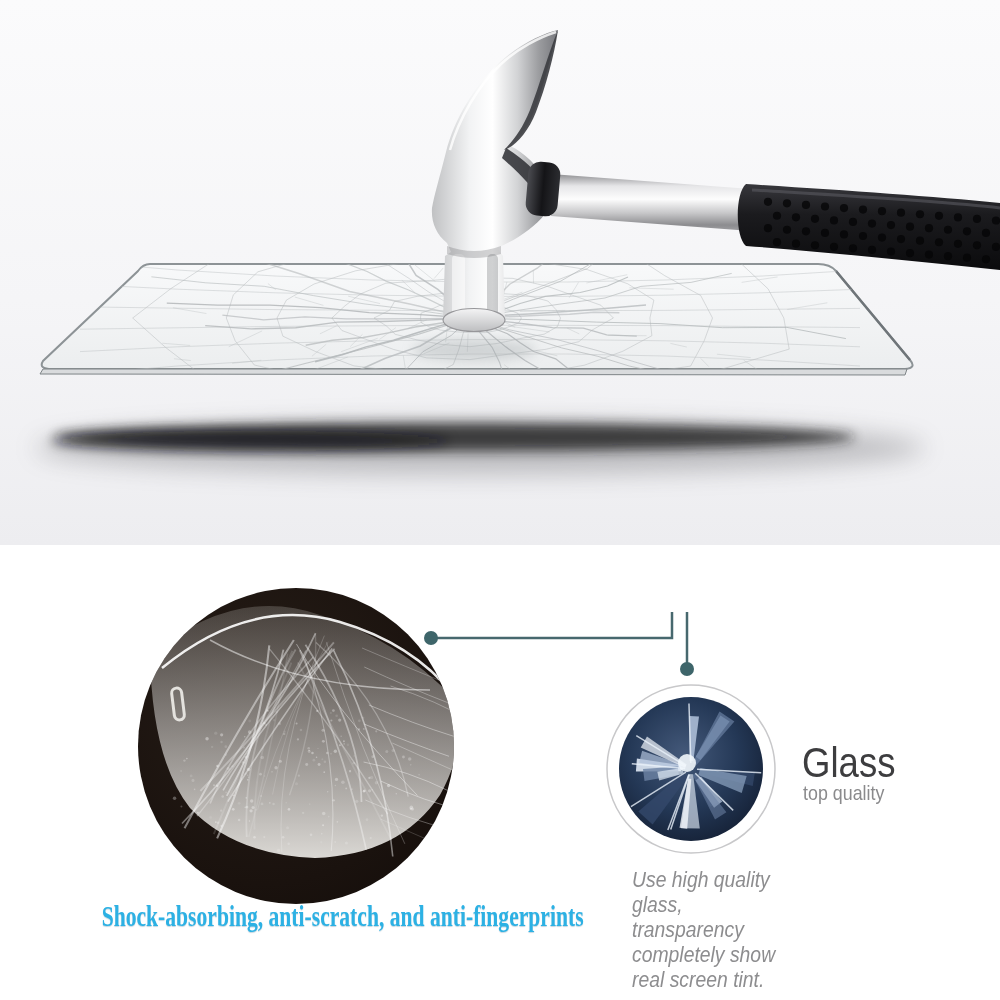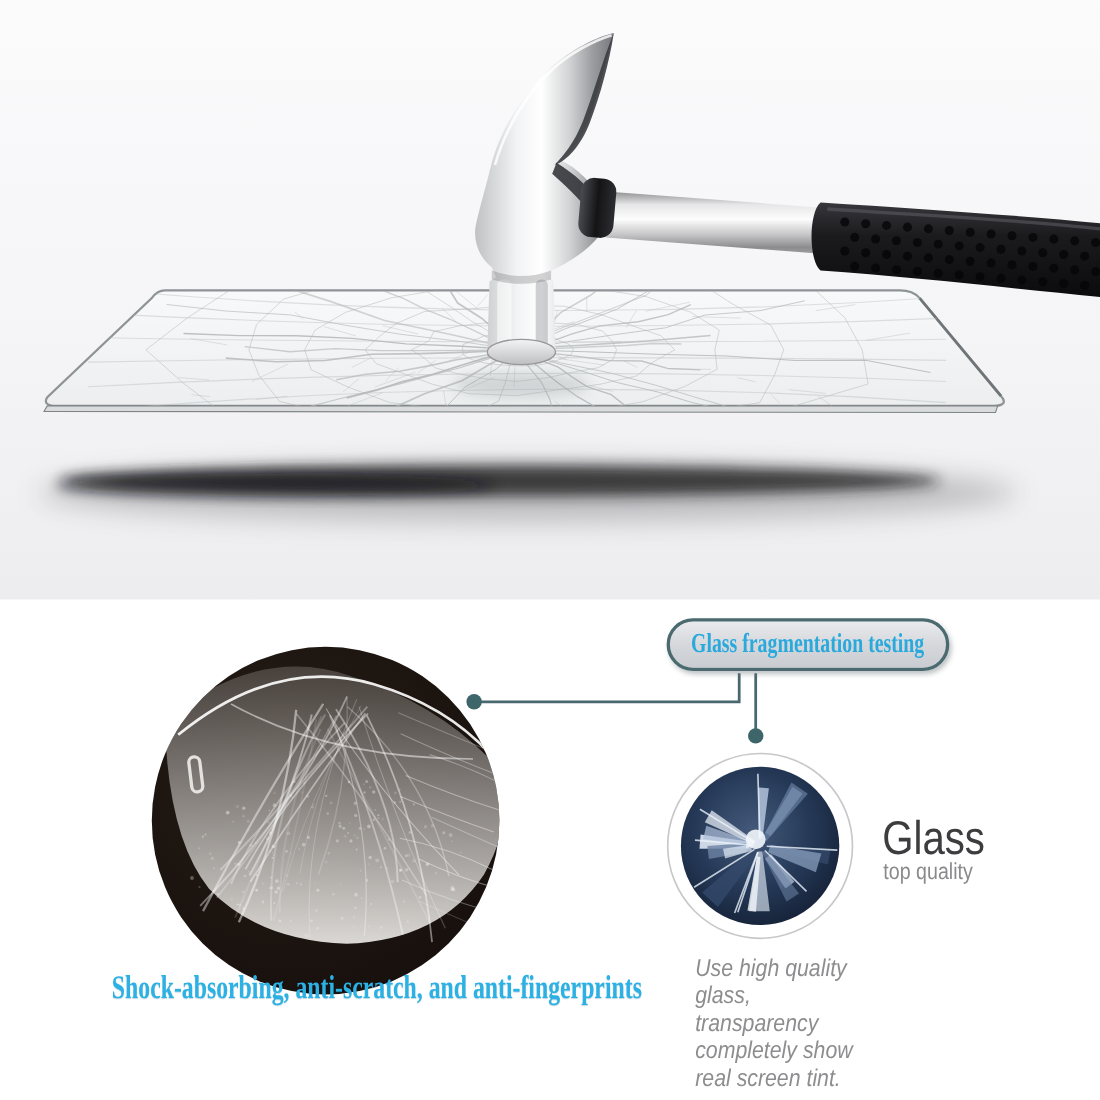--- a/index.html
+++ b/index.html
@@ -18,21 +18,21 @@
   .pill .cond{display:inline-block;transform:scaleX(.72);transform-origin:center;
         font-family:"Liberation Serif",serif;font-weight:bold;font-size:25px;
         color:#2aa9dd;white-space:nowrap;letter-spacing:0;}
   .glass-h{position:absolute;left:802px;top:738px;font-size:43px;font-weight:300;
         color:#3d3d3f;transform:scaleX(.85);transform-origin:left;white-space:nowrap;}
   .glass-sub{position:absolute;left:803px;top:781px;font-size:21px;color:#8a8a8c;
         transform:scaleX(.85);transform-origin:left;white-space:nowrap;}
   .body-text{position:absolute;left:632px;top:867px;width:220px;font-size:22px;
         font-style:italic;color:#8d8d8f;line-height:25px;white-space:pre-line;
         transform:scaleX(.88);transform-origin:left;}
-  .footer-line{position:absolute;left:8px;top:881px;width:556px;text-align:center;}
+  .footer-line{position:absolute;left:8px;top:899px;width:556px;text-align:center;}
   .footer-line .cond2{display:inline-block;transform:scaleX(.72);transform-origin:center;
         font-family:"Liberation Serif",serif;font-weight:bold;font-size:30px;
         color:#2cb1e4;white-space:nowrap;text-shadow:0 1px 1px rgba(20,90,130,.25);}
 </style>
 </head>
 <body>
 
 <div class="canvas">
 
   <div class="hero">
@@ -551,23 +551,20 @@
           <line x1="696.9912549657741" y1="769.3238270141399" x2="761.2274244275071" y2="772.7957885773528" stroke="#eaf2fb" stroke-width="1.5" opacity="0.8"></line>
           <line x1="689.088745762594" y1="774.6874517351796" x2="670.704397271691" y2="829.3950320655944" stroke="#eaf2fb" stroke-width="1.5" opacity="0.8"></line>
           <line x1="695.2826355871321" y1="773.2022651543936" x2="733.1958509814942" y2="810.4039790759462" stroke="#eaf2fb" stroke-width="1.5" opacity="0.8"></line>
           <line x1="690.8153875485301" y1="763.0028408189575" x2="688.9808554616924" y2="703.4078305154906" stroke="#eaf2fb" stroke-width="1.5" opacity="0.8"></line>
           <line x1="685.023490484282" y1="768.4695907160201" x2="631.7856627854779" y2="763.7447863806295" stroke="#eaf2fb" stroke-width="1.5" opacity="0.8"></line>
           <circle cx="687" cy="763" r="9" fill="#f2f7fc" opacity="0.9"></circle>
         </g>
     </g>
   </svg>
 
-  <div class="pill">
-    <span class="cond">Glass fragmentation testing</span>
-  </div>
 
   <div class="glass-h">Glass</div>
   <div class="glass-sub">top quality</div>
   <div class="body-text">Use high quality
 glass,
 transparency
 completely show
 real screen tint.</div>
 
   <div class="footer-line">

